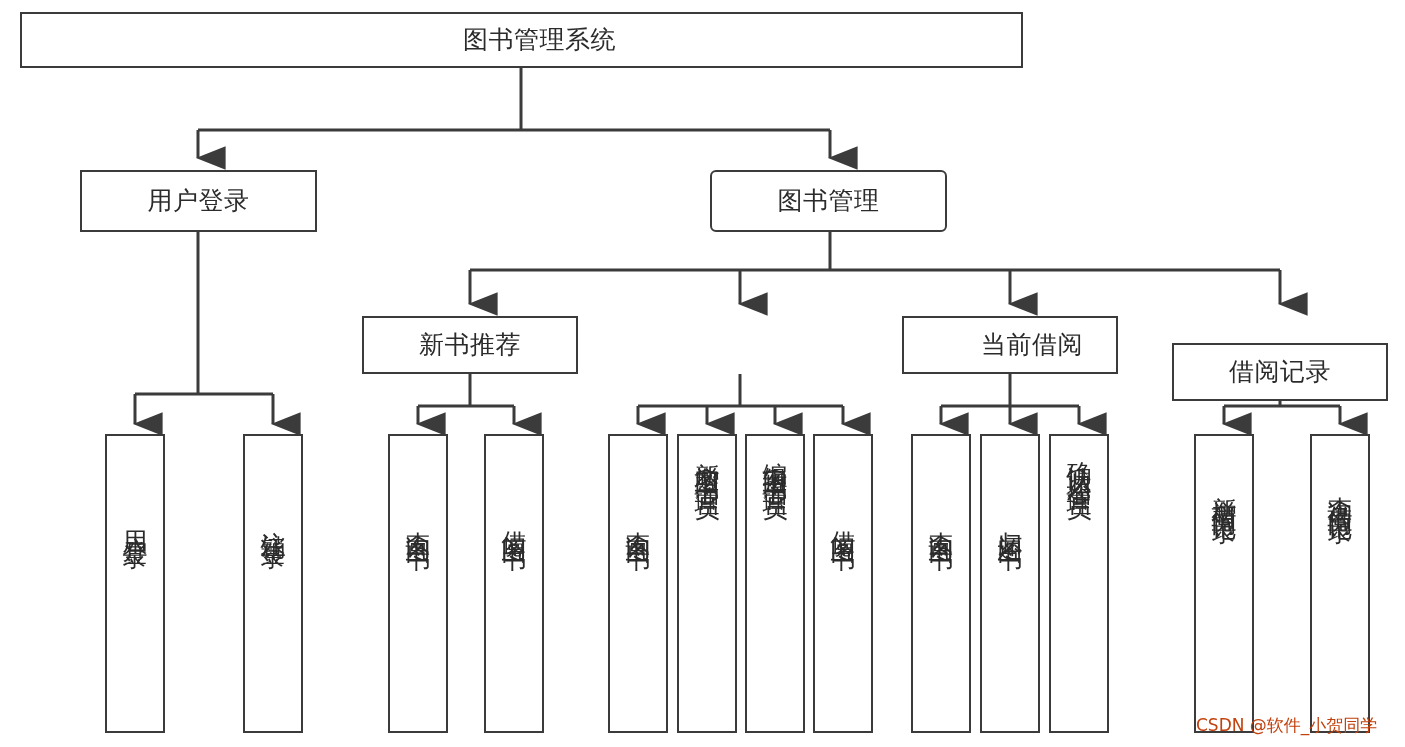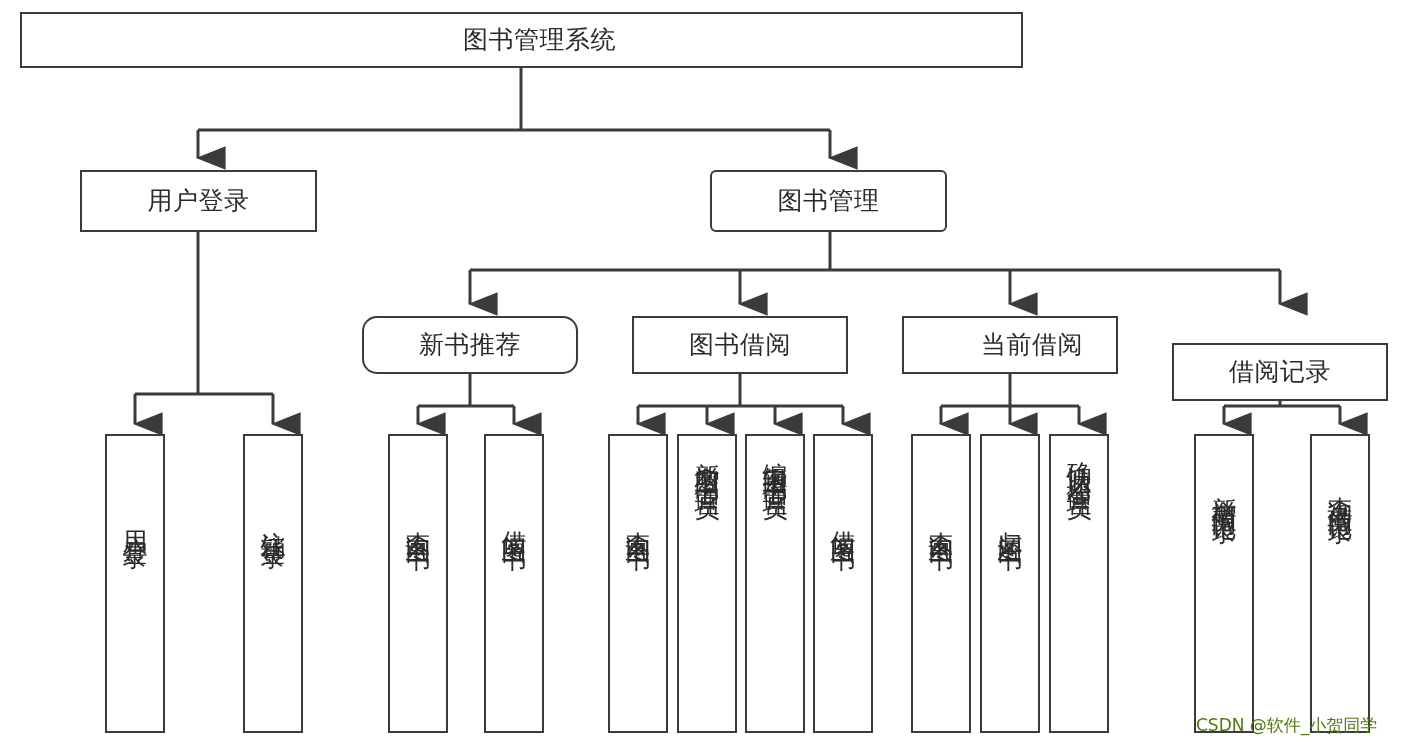--- a/index.html
+++ b/index.html
@@ -63,21 +63,21 @@
     letter-spacing: 5px;
     white-space: nowrap;
     margin: 0 auto;
     text-align: center;
   }
   .watermark {
     position: absolute;
     left: 1196px;
     top: 714px;
     font-size: 17px;
-    color: #4d7c0f;
+    color: #c2410c;
     white-space: nowrap;
     z-index: 5;
     font-family: "DejaVu Sans", "Liberation Sans", sans-serif;
   }
 </style>
 </head>
 <body>
 
 <div id="canvas">
 
@@ -139,25 +139,22 @@
     <span class="label">图书管理系统</span>
   </div>
 
   <div class="node horiz" style="left:80px; top:170px; width:237px; height:62px;">
     <span class="label">用户登录</span>
   </div>
   <div class="node horiz" style="left:710px; top:170px; width:237px; height:62px;border-radius:6px;">
     <span class="label">图书管理</span>
   </div>
 
-  <div class="node horiz" style="left:362px; top:316px; width:216px; height:58px;border-radius:15px;">
+  <div class="node horiz" style="left:362px; top:316px; width:216px; height:58px;">
     <span class="label">新书推荐</span>
-  </div>
-  <div class="node horiz" style="left:632px; top:316px; width:216px; height:58px;">
-    <span class="label">图书借阅</span>
   </div>
   <div class="node horiz" style="left:902px; top:316px; width:216px; height:58px;padding-left:44px;">
     <span class="label">当前借阅</span>
   </div>
   <div class="node horiz" style="left:1172px; top:316px; width:216px; height:58px;margin-top:27px;">
     <span class="label">借阅记录</span>
   </div>
 
   <div class="node vert" style="left:105px; top:434px; width:60px; height:299px;">
     <span class="label" style="margin-top:75px;">用户登录</span>

